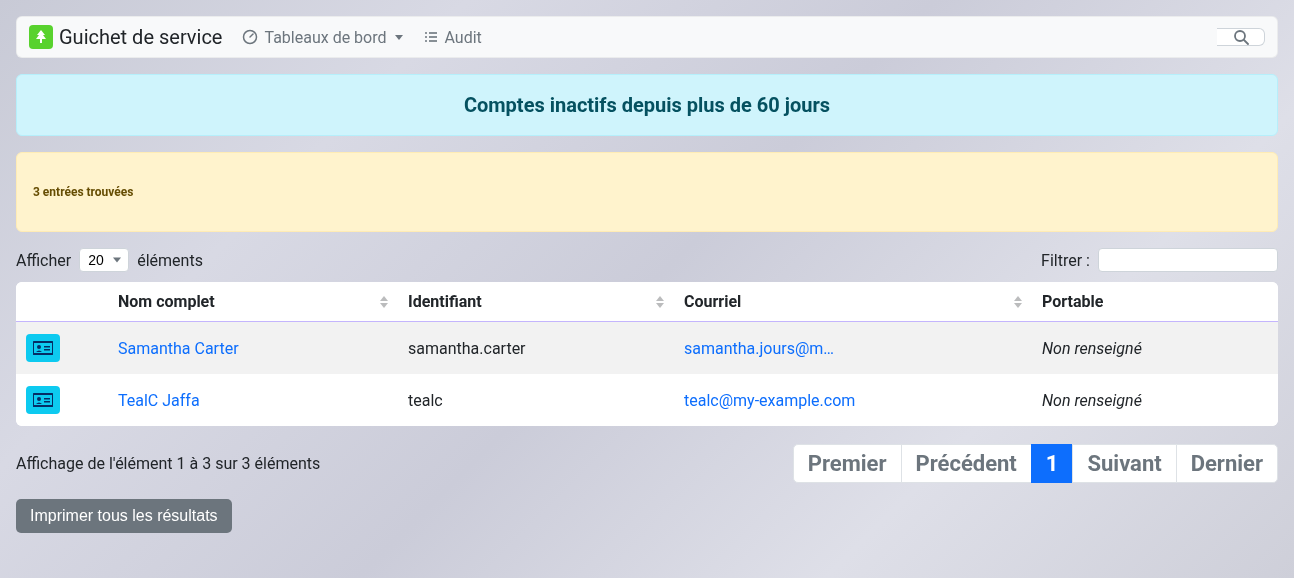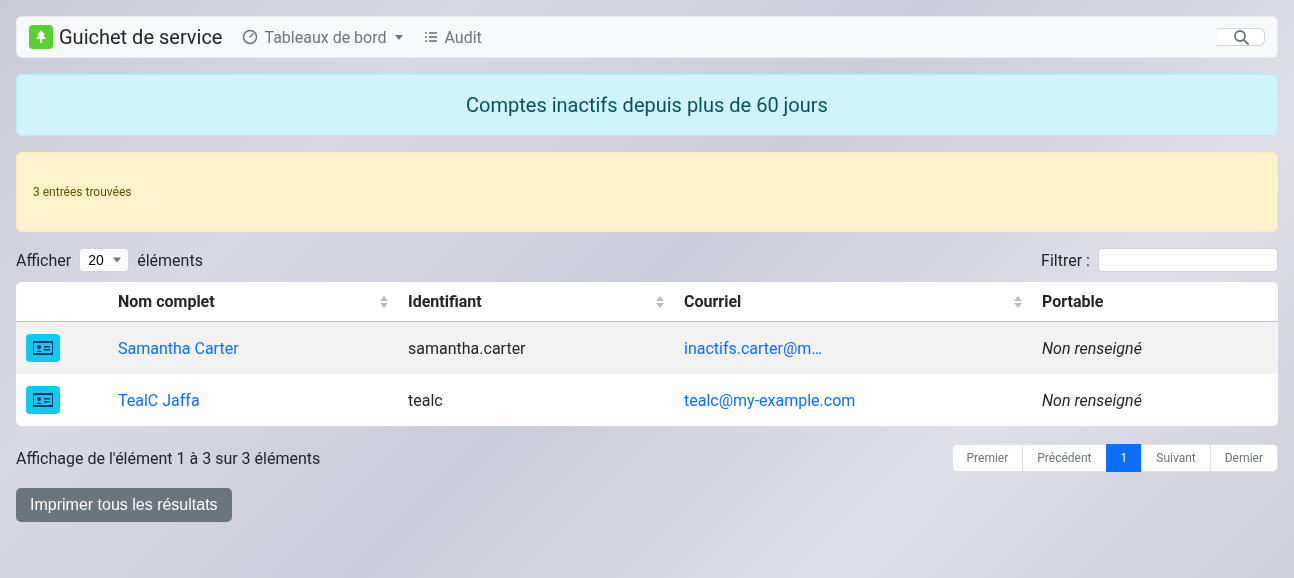--- a/index.html
+++ b/index.html
@@ -90,20 +90,21 @@
     display: flex;
     align-items: center;
     justify-content: center;
     color: #6c757d;
   }
   .alert {
     border-radius: 6px;
     padding: 16px;
     margin-bottom: 16px;
     border: 1px solid transparent;
+    font-weight: bold;
   }
   .alert-info {
     background: #cff4fc;
     color: #055160;
     border-color: #b6effb;
     text-align: center;
     font-size: 20px;
     padding: 18px;
   }
   .alert-warning {
@@ -243,22 +244,23 @@
     gap: 0;
     border-radius: 4px;
     overflow: hidden;
   }
   .page-item {
     padding: 6px 14px;
     background: #fff;
     color: #6c757d;
     border: 1px solid #dee2e6;
     cursor: pointer;
-    font-size: 12px;
+    font-size: 22px;
     margin-left: -1px;
+    font-weight: bold;
   }
   .page-item:first-child { border-radius: 5px 0 0 5px; margin-left:0; }
   .page-item:last-child { border-radius: 0 5px 5px 0; }
   .page-item.active { background: #0d6efd; color: #fff; border-color:#0d6efd; }
   .page-item:not(.active) { cursor: default; }
   .print-btn {
     margin-top: 16px;
     padding: 8px 14px;
     background: #6c757d;
     color: #fff;
@@ -372,21 +374,21 @@
               <svg viewBox="0 0 20 16" fill="#052c65">
                 <rect x="0" y="2" width="20" height="12" rx="1" fill="none" stroke="#052c65" stroke-width="2"></rect>
                 <circle cx="6" cy="7" r="2"></circle>
                 <path d="M3 12 Q6 9 9 12 Z"></path>
                 <rect x="11" y="6" width="6" height="1.5"></rect>
                 <rect x="11" y="9" width="6" height="1.5"></rect>
               </svg>
             </span></td>
         <td><a class="link">Samantha Carter</a></td>
         <td>samantha.carter</td>
-        <td><a class="link">inactifs.carter@m…</a></td>
+        <td><a class="link">samantha.jours@m…</a></td>
         <td class="not-provided">Non renseigné</td>
       </tr>
       <tr>
         <td class="col-icon"><span class="card-icon-badge">
               <svg viewBox="0 0 20 16" fill="#052c65">
                 <rect x="0" y="2" width="20" height="12" rx="1" fill="none" stroke="#052c65" stroke-width="2"></rect>
                 <circle cx="6" cy="7" r="2"></circle>
                 <path d="M3 12 Q6 9 9 12 Z"></path>
                 <rect x="11" y="6" width="6" height="1.5"></rect>
                 <rect x="11" y="9" width="6" height="1.5"></rect>

